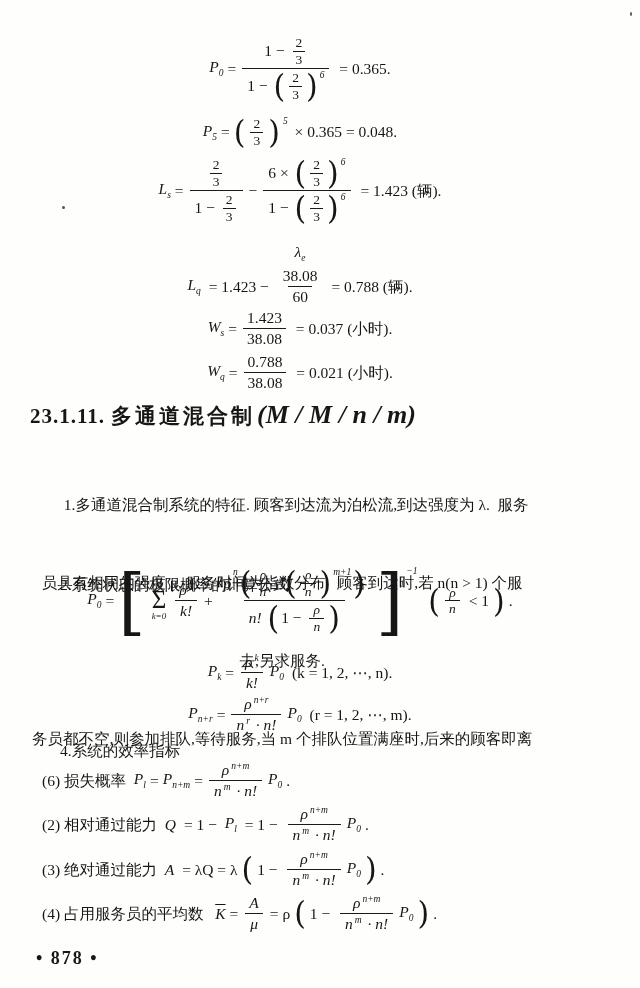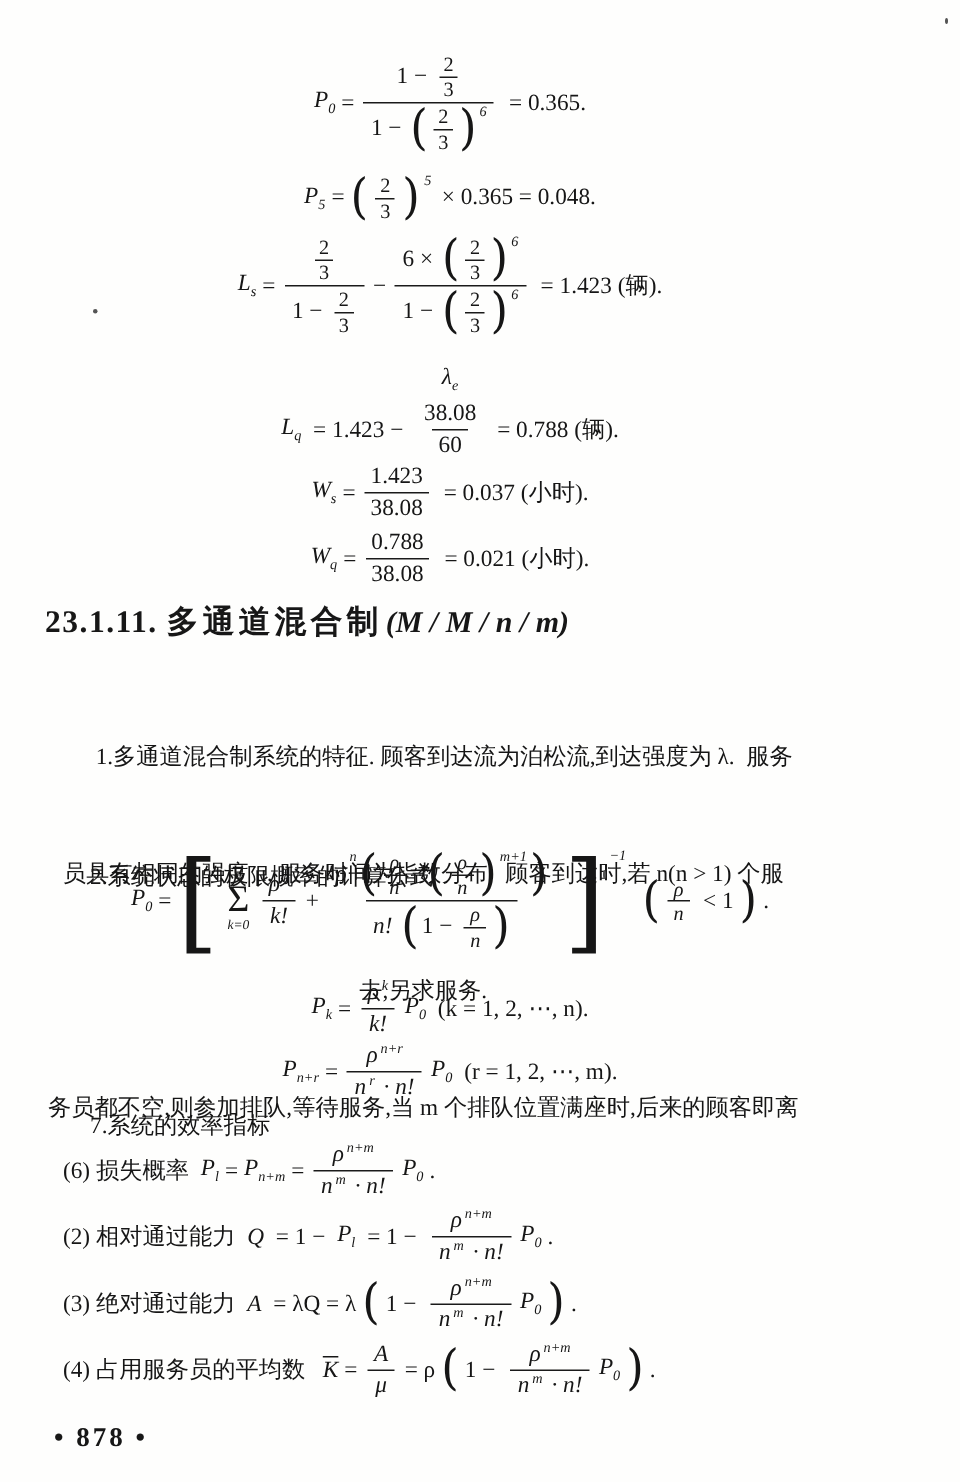--- a/index.html
+++ b/index.html
@@ -41,21 +41,21 @@
 
   
   .sum { display:inline-flex; flex-direction:column; align-items:center; line-height:1; margin:0 4px; }
   .slim { font-size:9px; font-style:italic; line-height:1.1; }
   .ssig { font-size:25px; line-height:0.9; font-style:normal; }
 
   
   .heading { position:absolute; display:flex; align-items:baseline; white-space:pre; }
   .hnum { font-weight:bold; font-size:21px; letter-spacing:1px; }
   .htitle { font-weight:bold; font-size:21px; letter-spacing:3px; margin-left:6px;text-align:center; }
-  .hmodel { font-size:20px; font-style:italic; font-weight:600; margin-left:2px; }
+  .hmodel { font-size:26px; font-style:italic; font-weight:600; margin-left:2px; }
 
   
   .para { position:absolute; font-size:15.5px; line-height:26px; white-space:pre; color:#151515; }
   .pline { height:26px;text-align:center; }
   .indent { padding-left:28px; }
 
   .footer { position:absolute; font-size:18px; font-weight:bold; letter-spacing:2px; }
 
   .speck { position:absolute; background:#555; border-radius:50%; }
 </style>
@@ -224,21 +224,21 @@
     <span class="tx"><span class="v">P</span><sub>n+r</sub></span>
     <span class="tx">=</span>
     <span class="frac">
       <span class="fnum"><span class="v">ρ</span><span class="ex">n+r</span></span>
       <span class="fden"><span class="v">n</span><span class="ex">r</span><span class="v"> · n!</span></span>
     </span>
     <span class="tx"><span class="v">P</span><sub>0</sub></span>
     <span class="tx"> (r = 1, 2, ⋯, m).</span>
   </div>
 
-  <div class="para" style="top:738px;left:60px;">7.系统的效率指标</div>
+  <div class="para" style="top:738px;left:60px;">4.系统的效率指标</div>
 
   <div class="fline" style="top:760px;left:40px;">
     <span class="tx">(6) 损失概率 </span>
     <span class="tx"><span class="v">P</span><sub>l</sub></span>
     <span class="tx">=</span>
     <span class="tx"><span class="v">P</span><sub>n+m</sub></span>
     <span class="tx">=</span>
     <span class="frac">
       <span class="fnum"><span class="v">ρ</span><span class="ex">n+m</span></span>
       <span class="fden"><span class="v">n</span><span class="ex">m</span><span class="v"> · n!</span></span>

